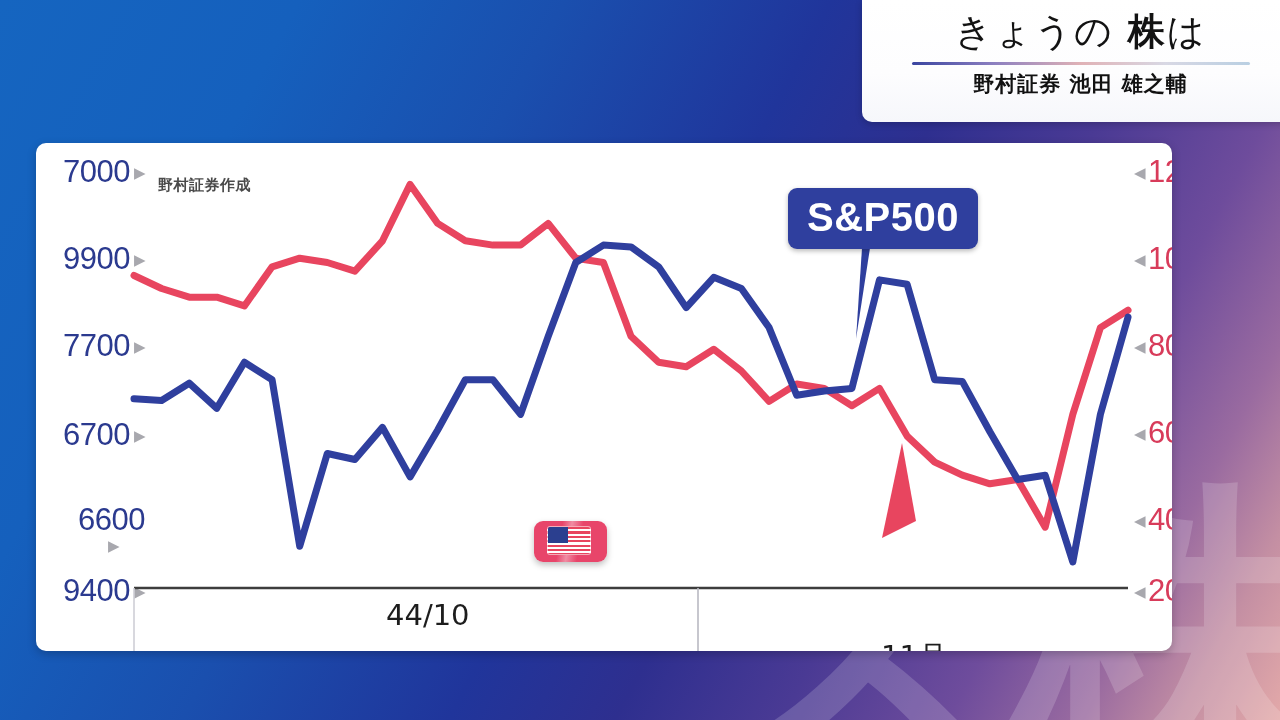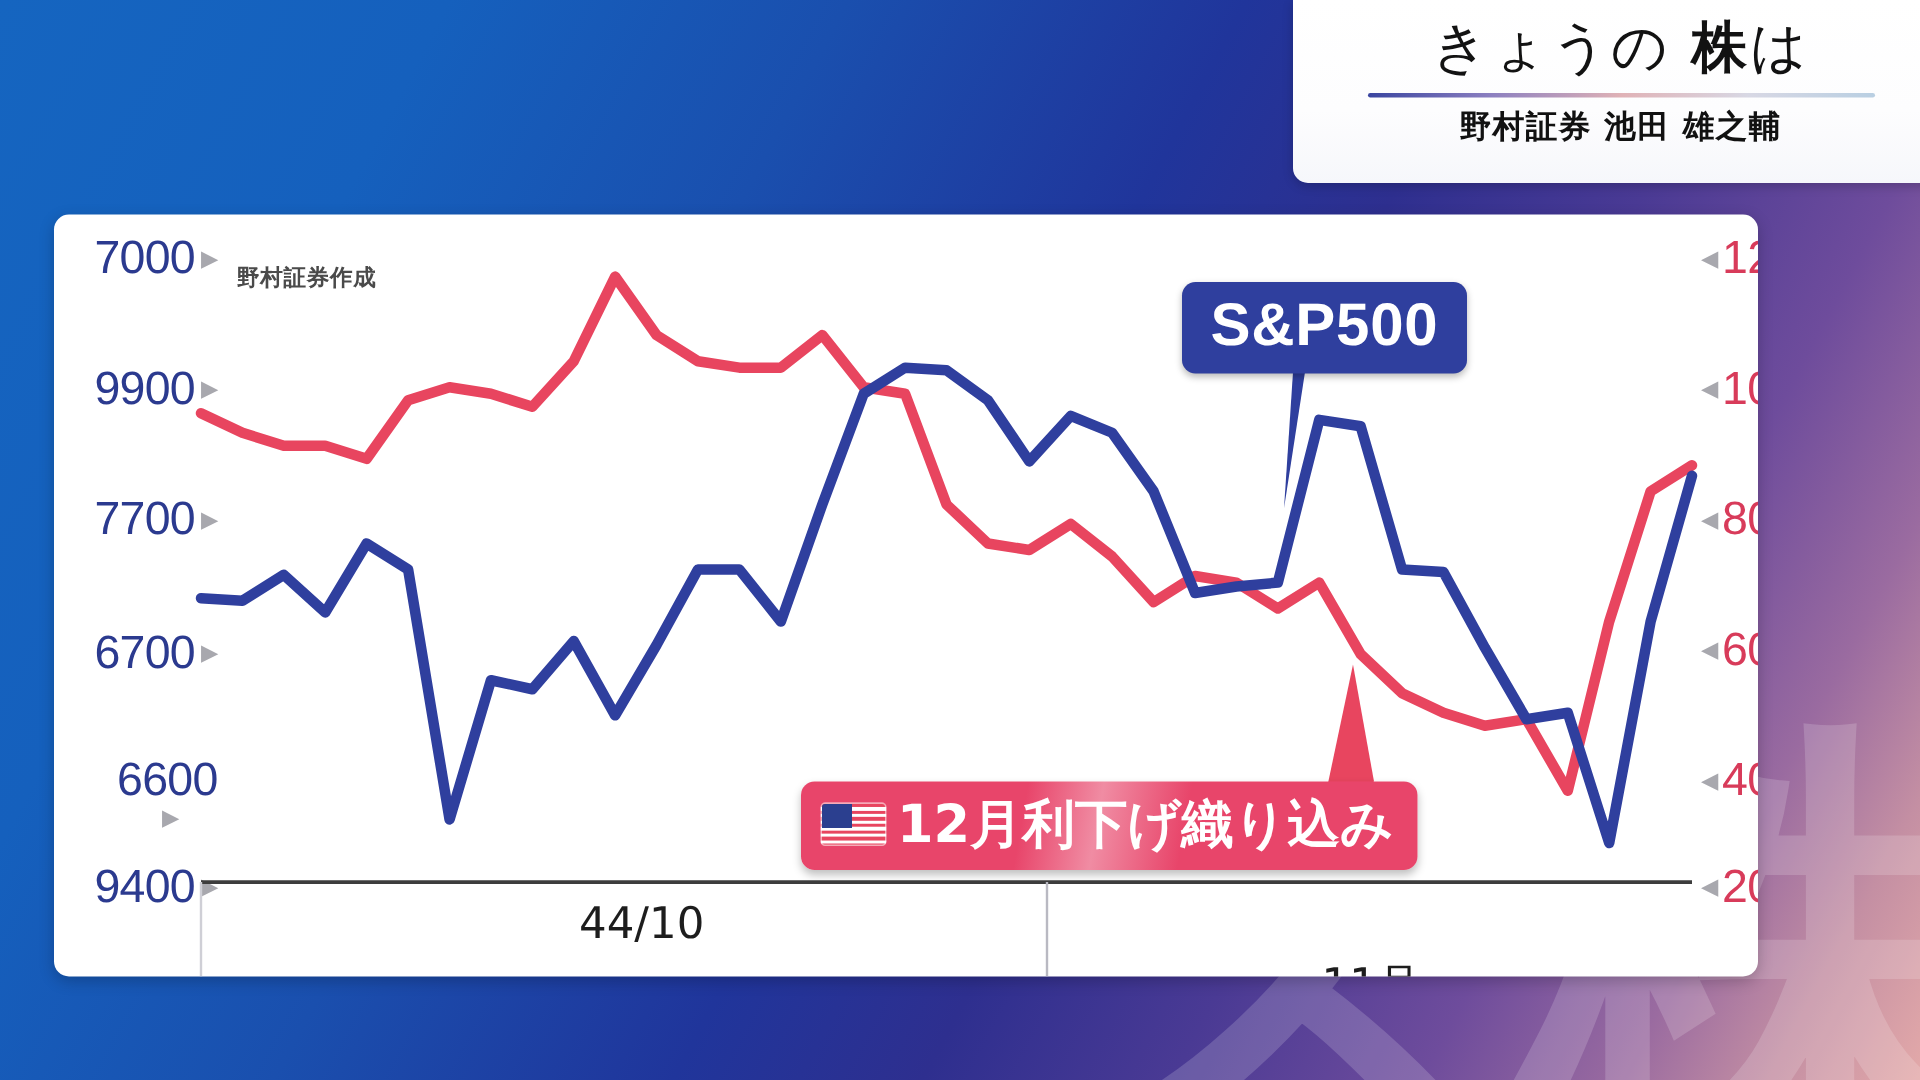--- a/index.html
+++ b/index.html
@@ -237,15 +237,14 @@
     <polygon points="846,395 880,378 866,300" fill="#e8455f"></polygon>
   </svg>
 
   <div class="x-label" style="left:350px;"><span>44/10</span></div>
   <div class="x-label" style="left:845px;margin-top:39px;"><span>11月</span></div>
 
   <div id="sp500-callout">S&amp;P500</div>
 
   <div id="rate-callout">
     <span id="us-flag"></span>
-    <span>12月利下げ織り込み</span>
   </div>
 </div>
 
 </body></html>

